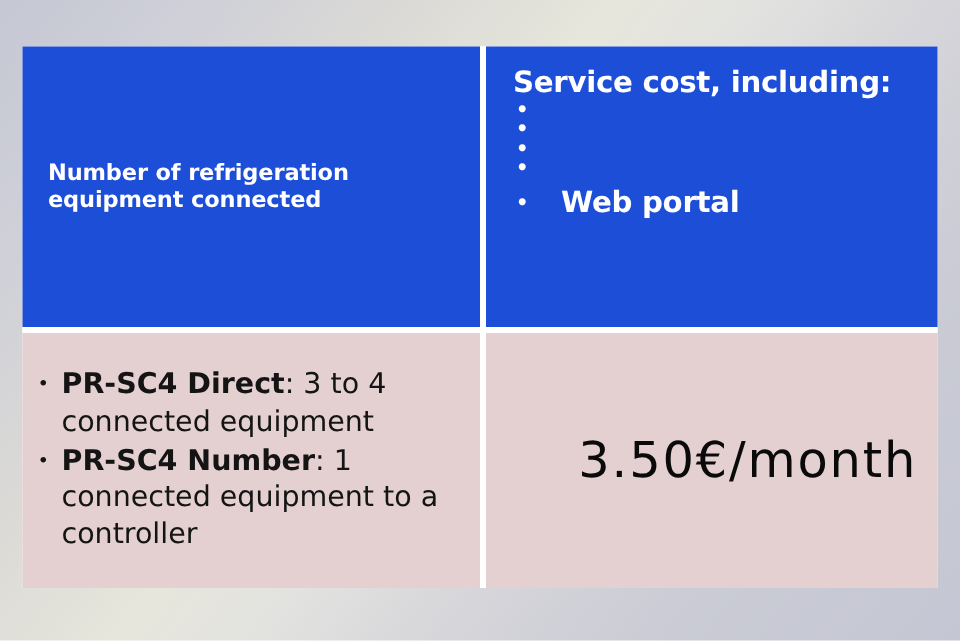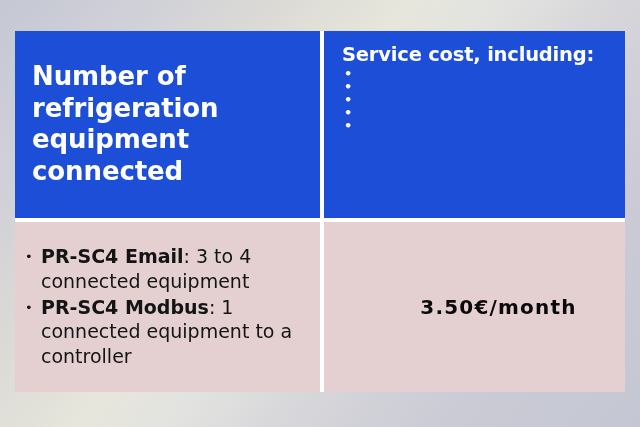--- a/index.html
+++ b/index.html
@@ -71,21 +71,21 @@
     flex: none;
   }
 
   .cell.red  { background: #1d4ed8; color: #ffffff; }
   .cell.pink { background: #e4d0d0; color: #0d0d0d; }
 
   
   .hdr-title {
     font-family: "DejaVu Sans", sans-serif;
     font-weight: bold;
-    font-size: 26px;
+    font-size: 15px;
     line-height: 1.22;
     letter-spacing: -0.1px;
     color: #ffffff;
   }
 
   #header-left-cell {
     display: flex;
     align-items: center;
     padding: 0 14px 0 17px;
   }
@@ -163,22 +163,22 @@
   ul.equipment-list li .eq-text { flex: 1; }
   ul.equipment-list li .eq-text b { font-weight: bold; }
 
   #price-cell {
     display: flex;
     align-items: center;
     justify-content: center;
   }
   #price-value {
     font-family: "DejaVu Sans", sans-serif;
-    font-weight: bold;
-    font-size: 20px;
+    font-weight: normal;
+    font-size: 33px;
     letter-spacing: 1.2px;
     color: #0a0a0a;
     white-space: nowrap;
     margin-left: 48px;
   }
 </style>
 </head>
 <body>
 
 <div id="slide">
@@ -204,38 +204,39 @@
             <span class="bullet">•</span>
           </li>
           <li>
             <span class="bullet">•</span>
           </li>
           <li>
             <span class="bullet">•</span>
           </li>
           <li>
             <span class="bullet">•</span>
+            <span>Web portal</span>
           </li>
         </ul>
       </div>
     </div>
 
     <div class="row-gap"></div>
 
     <div class="table-row body-row">
 
       <div class="cell left pink" id="equipment-cell">
         <ul class="equipment-list">
           <li>
             <span class="bullet">•</span>
-            <span class="eq-text"><b>PR-SC4 Email</b><span>: 3 to 4 connected equipment</span></span>
-          </li>
-          <li>
-            <span class="bullet">•</span>
-            <span class="eq-text"><b>PR-SC4 Modbus</b><span>: 1 connected equipment to a controller</span></span>
+            <span class="eq-text"><b>PR-SC4 Direct</b><span>: 3 to 4 connected equipment</span></span>
+          </li>
+          <li>
+            <span class="bullet">•</span>
+            <span class="eq-text"><b>PR-SC4 Number</b><span>: 1 connected equipment to a controller</span></span>
           </li>
         </ul>
       </div>
 
       <div class="col-gap"></div>
 
       <div class="cell right pink" id="price-cell">
         <div id="price-value">3.50€/month</div>
       </div>
     </div>

